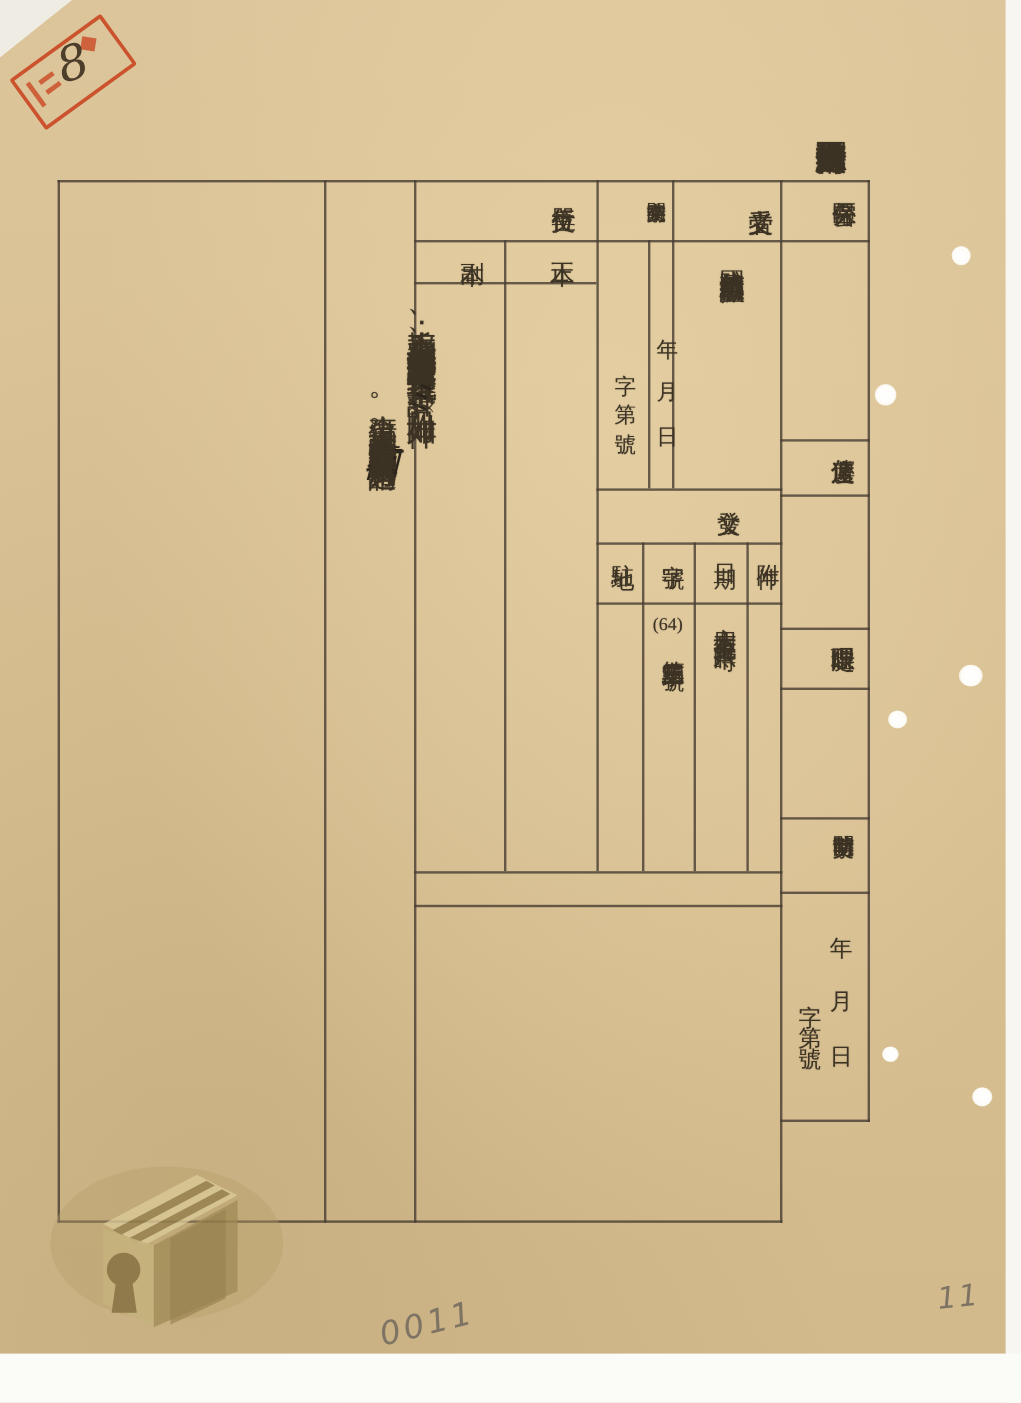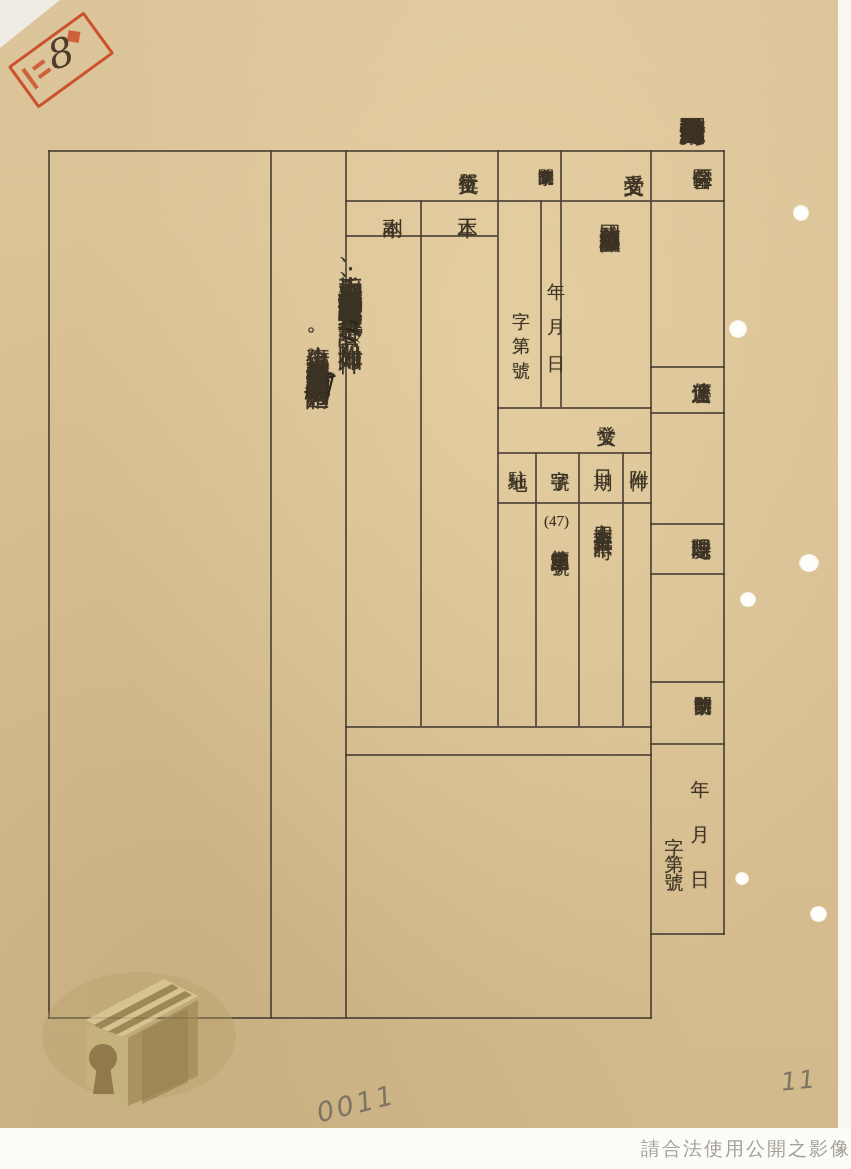--- a/index.html
+++ b/index.html
@@ -127,21 +127,21 @@
   <div class="vtext ink" style="left:509px;top:297px;font-size:18px;letter-spacing:25px;">字第號</div>
 
   <div class="rtl-h ink" style="right:206px;top:410px;height:24px;font-size:20px;line-height:76px;">發文</div>
 
   <div class="vtext ink" style="left:626px;top:455px;font-size:19px;letter-spacing:3px;">附件</div>
   <div class="vtext ink" style="left:590px;top:455px;font-size:19px;letter-spacing:3px;">日期</div>
   <div class="vtext ink" style="left:547px;top:455px;font-size:19px;letter-spacing:3px;">字號</div>
   <div class="vtext ink" style="left:505px;top:455px;font-size:19px;letter-spacing:3px;">駐地</div>
 
   <div class="vtext ink" style="left:590px;top:508px;font-size:19px;letter-spacing:2px;">六十四年七月六日十時</div>
-  <div class="ink" style="position:absolute;left:544px;top:513px;font-size:15px;">(47)</div>
+  <div class="ink" style="position:absolute;left:544px;top:513px;font-size:15px;">(64)</div>
   <div class="vtext ink" style="left:547px;top:535px;font-size:19px;letter-spacing:1px;">筠處字第三三二二號</div>
 
   <div class="rtl-h ink" style="right:363px;top:158px;height:28px;font-size:20px;line-height:38px;">行文單位</div>
   <div class="rtl-h ink" style="right:366px;top:203px;height:28px;font-size:20px;line-height:35px;">正本</div>
   <div class="rtl-h ink" style="right:441px;top:203px;height:28px;font-size:20px;line-height:35px;">副本</div>
 
   <div class="vtext ink" style="left:302px;top:158px;font-size:25px;letter-spacing:-2px;">
     <span>主旨：送陳清鍛等減刑裁定正本、送達證書、捨棄抗告聲明書，計</span><span class="handwritten" style="font-size:29px;">ミ</span><span>件（如附冊）</span>
   </div>
   <div class="vtext ink" style="left:271px;top:253px;font-size:24px;letter-spacing:-3px;">
@@ -156,15 +156,14 @@
     <polygon points="92,72 162,34 162,110 92,140" fill="#a18c57" opacity="0.95"></polygon>
     <polygon points="106,66 152,42 152,116 106,138" fill="#8f7b47" opacity="0.65"></polygon>
     <polygon points="50,58 92,72 92,140 50,120" fill="#c4b27c" opacity="0.9"></polygon>
     <circle cx="67" cy="92" r="14" fill="#877142"></circle>
     <polygon points="61,100 74,100 78,128 57,128" fill="#877142"></polygon>
   </svg>
 
   <div class="pencil" style="left:316px;top:1088px;font-size:27px;letter-spacing:3px;transform:rotate(-14deg);font-style:italic;">0011</div>
   <div class="pencil" style="left:781px;top:1066px;font-size:25px;letter-spacing:2px;transform:rotate(-6deg);font-style:italic;">11</div>
 
-  <div id="notice">請合法使用公開之影像</div>
 
 </div>
 
 </body></html>

